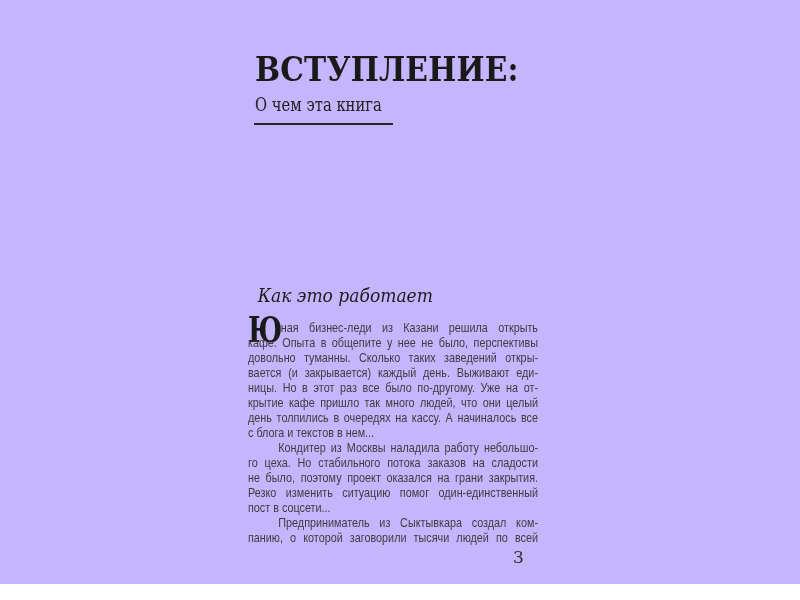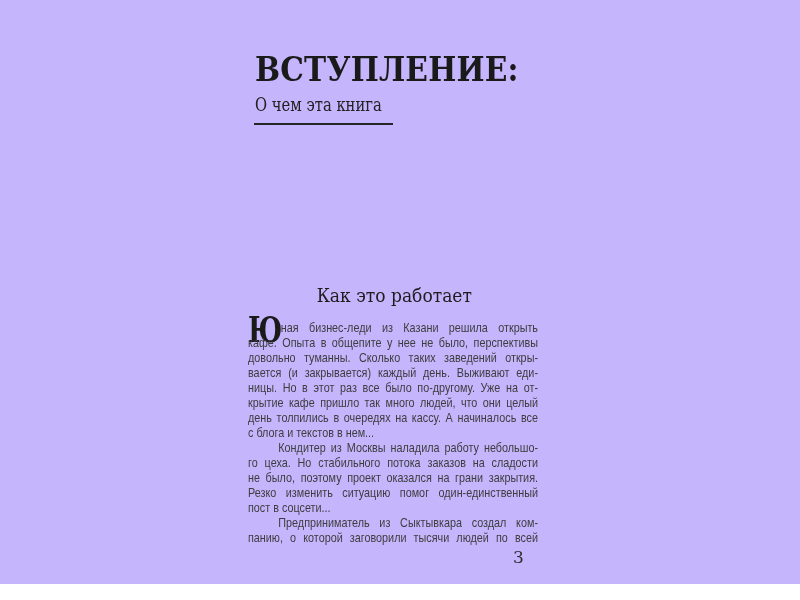--- a/index.html
+++ b/index.html
@@ -44,22 +44,23 @@
     top: 123px;
     width: 139px;
     height: 2px;
     background: #262626;
   }
   .section-heading-wrap {
     position: absolute;
     left: 248px;
     top: 286px;
     width: 292px;
-    text-align: center;
+    text-align: left;
     white-space: nowrap;
+    font-style: italic;
   }
   .section-heading {
     display: inline-block;
     font-family: "DejaVu Serif", serif;
     font-size: 19px;
     line-height: 19px;
     color: #1d1d1d;
     transform: scaleX(0.90);
     transform-origin: 50% 0;
   }

